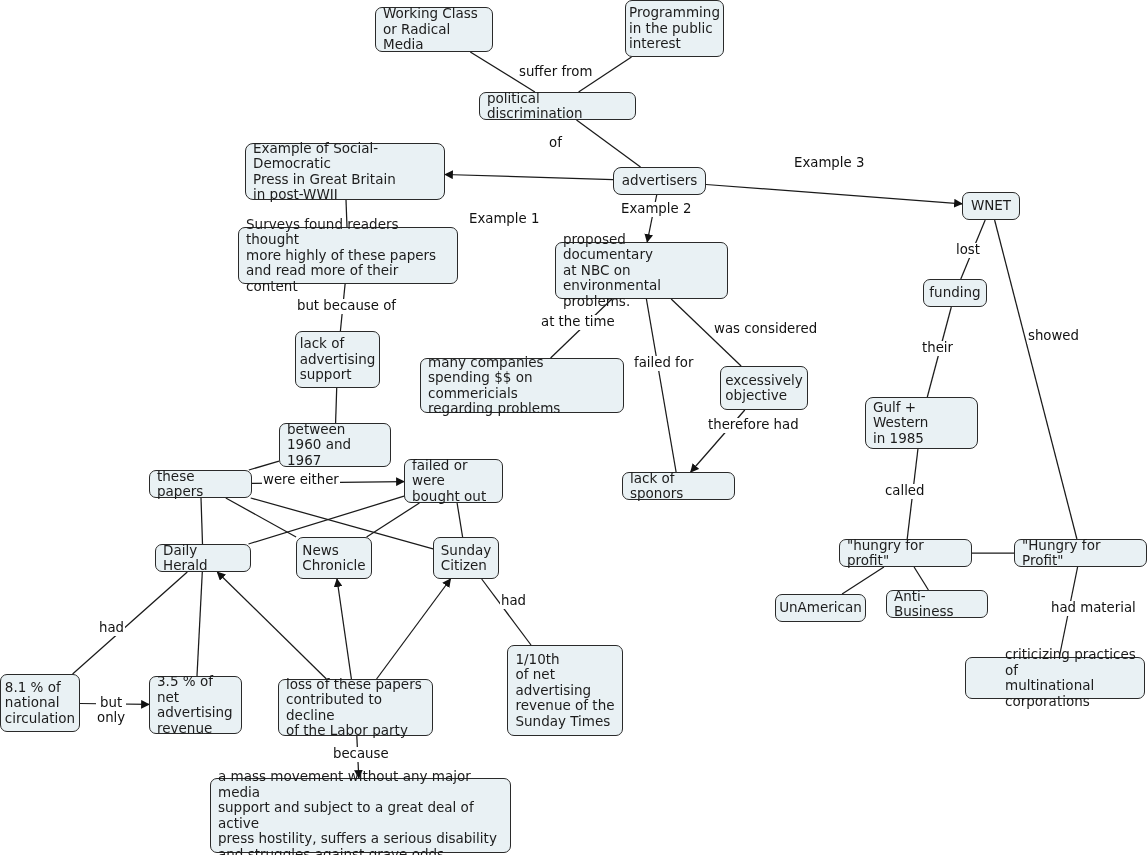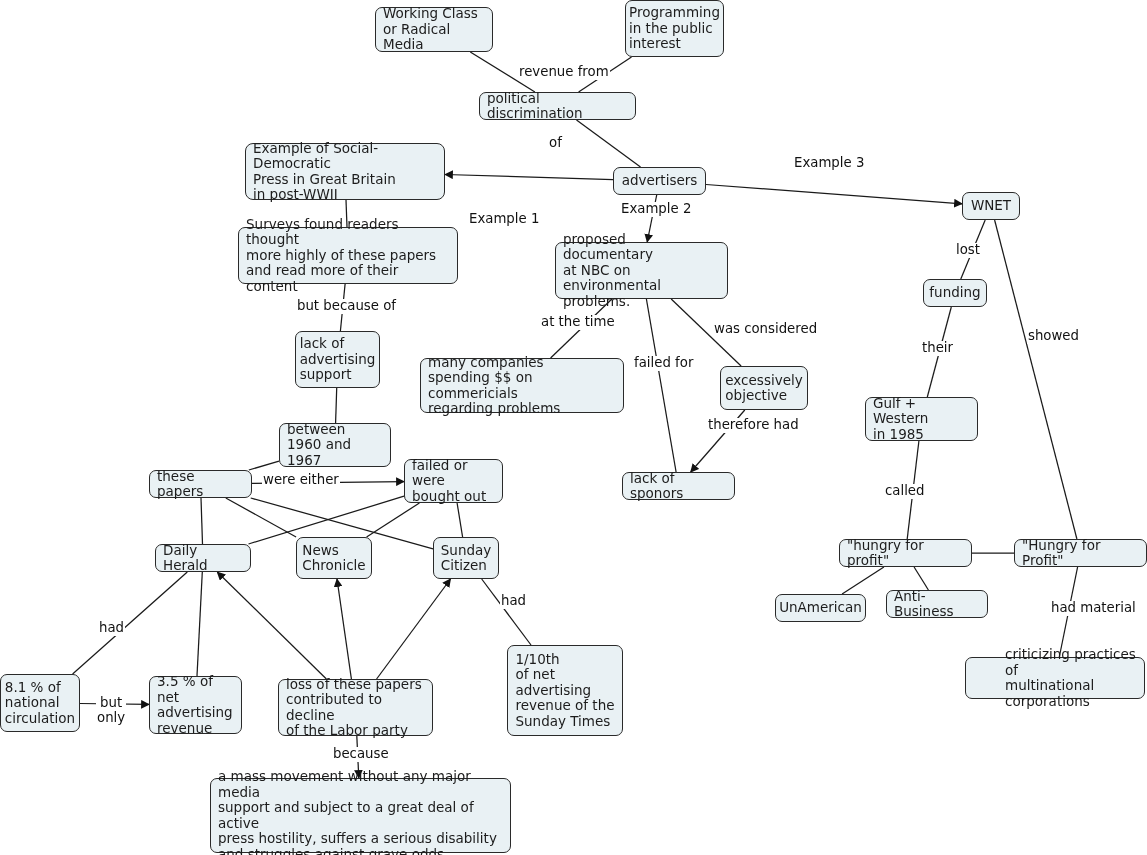--- a/index.html
+++ b/index.html
@@ -84,38 +84,38 @@
   </svg>
 <div class="node" style="left: 375px; top: 7px; width: 118px; height: 45px; background: rgb(233, 241, 244); border-color: rgb(42, 42, 42); color: rgb(28, 28, 28);">Working Class
 or Radical Media</div>
     <div class="node" style="left: 625px; top: 0px; width: 99px; height: 57px; background: rgb(233, 241, 244); border-color: rgb(42, 42, 42); color: rgb(28, 28, 28);">Programming
 in the public
 interest</div>
     <div class="node" style="left: 479px; top: 92px; width: 157px; height: 28px; background: rgb(233, 241, 244); border-color: rgb(42, 42, 42); color: rgb(28, 28, 28);">political discrimination</div>
     <div class="node" style="left: 245px; top: 143px; width: 200px; height: 57px; background: rgb(233, 241, 244); border-color: rgb(42, 42, 42); color: rgb(28, 28, 28); border-radius: 8px;">Example of Social-Democratic
 Press in Great Britain
 in post-WWII</div>
-    <div class="node" style="left: 613px; top: 167px; width: 93px; height: 28px; background: rgb(233, 241, 244); border-color: rgb(42, 42, 42); color: rgb(28, 28, 28);">advertisers</div>
+    <div class="node" style="left: 613px; top: 167px; width: 93px; height: 28px; background: rgb(233, 241, 244); border-color: rgb(42, 42, 42); color: rgb(28, 28, 28); border-radius: 8px;">advertisers</div>
     <div class="node" style="left: 962px; top: 192px; width: 58px; height: 28px; background: rgb(233, 241, 244); border-color: rgb(42, 42, 42); color: rgb(28, 28, 28);">WNET</div>
     <div class="node" style="left: 238px; top: 227px; width: 220px; height: 57px; background: rgb(233, 241, 244); border-color: rgb(42, 42, 42); color: rgb(28, 28, 28);">Surveys found readers thought
 more highly of these papers
 and read more of their content</div>
     <div class="node" style="left: 555px; top: 242px; width: 173px; height: 57px; background: rgb(233, 241, 244); border-color: rgb(42, 42, 42); color: rgb(28, 28, 28);">proposed documentary
 at NBC on environmental
 problems.</div>
     <div class="node" style="left: 923px; top: 279px; width: 64px; height: 28px; background: rgb(233, 241, 244); border-color: rgb(42, 42, 42); color: rgb(28, 28, 28);">funding</div>
     <div class="node" style="left: 295px; top: 331px; width: 85px; height: 57px; background: rgb(233, 241, 244); border-color: rgb(42, 42, 42); color: rgb(28, 28, 28);">lack of
 advertising
 support</div>
     <div class="node" style="left: 420px; top: 358px; width: 204px; height: 55px; background: rgb(233, 241, 244); border-color: rgb(42, 42, 42); color: rgb(28, 28, 28);">many companies
 spending $$ on commericials
 regarding problems</div>
     <div class="node" style="left: 720px; top: 366px; width: 88px; height: 44px; background: rgb(233, 241, 244); border-color: rgb(42, 42, 42); color: rgb(28, 28, 28);">excessively
 objective</div>
-    <div class="node" style="left: 865px; top: 397px; width: 113px; height: 44px; background: rgb(233, 241, 244); border-color: rgb(42, 42, 42); color: rgb(28, 28, 28);">Gulf + Western
+    <div class="node" style="left: 865px; top: 397px; width: 113px; height: 52px; background: rgb(233, 241, 244); border-color: rgb(42, 42, 42); color: rgb(28, 28, 28); border-radius: 8px;">Gulf + Western
 in 1985</div>
     <div class="node" style="left: 279px; top: 423px; width: 112px; height: 44px; background: rgb(233, 241, 244); border-color: rgb(42, 42, 42); color: rgb(28, 28, 28);">between
 1960 and 1967</div>
     <div class="node" style="left: 622px; top: 472px; width: 113px; height: 28px; background: rgb(233, 241, 244); border-color: rgb(42, 42, 42); color: rgb(28, 28, 28);">lack of sponors</div>
     <div class="node" style="left: 404px; top: 459px; width: 99px; height: 44px; background: rgb(233, 241, 244); border-color: rgb(42, 42, 42); color: rgb(28, 28, 28);">failed or were
 bought out</div>
     <div class="node" style="left: 149px; top: 470px; width: 103px; height: 28px; background: rgb(233, 241, 244); border-color: rgb(42, 42, 42); color: rgb(28, 28, 28);">these papers</div>
     <div class="node" style="left: 839px; top: 539px; width: 133px; height: 28px; background: rgb(233, 241, 244); border-color: rgb(42, 42, 42); color: rgb(28, 28, 28);">"hungry for profit"</div>
     <div class="node" style="left: 1014px; top: 539px; width: 133px; height: 28px; background: rgb(233, 241, 244); border-color: rgb(42, 42, 42); color: rgb(28, 28, 28);">"Hungry for Profit"</div>
     <div class="node" style="left: 155px; top: 544px; width: 96px; height: 28px; background: rgb(233, 241, 244); border-color: rgb(42, 42, 42); color: rgb(28, 28, 28);">Daily Herald</div>
@@ -138,21 +138,21 @@
     <div class="node" style="left: 149px; top: 676px; width: 93px; height: 58px; background: rgb(233, 241, 244); border-color: rgb(42, 42, 42); color: rgb(28, 28, 28);">3.5 % of net
 advertising
 revenue</div>
     <div class="node" style="left: 278px; top: 679px; width: 155px; height: 57px; background: rgb(233, 241, 244); border-color: rgb(42, 42, 42); color: rgb(28, 28, 28);">loss of these papers
 contributed to decline
 of the Labor party</div>
     <div class="node" style="left: 210px; top: 778px; width: 301px; height: 75px; background: rgb(233, 241, 244); border-color: rgb(42, 42, 42); color: rgb(28, 28, 28);">a mass movement without any major media
 support and subject to a great deal of active
 press hostility, suffers a serious disability
 and struggles against grave odds.</div>
-    <span class="elabel" style="left: 518px; top: 65px;">revenue from</span>
+    <span class="elabel" style="left: 518px; top: 65px;">suffer from</span>
     <span class="elabel" style="left: 548px; top: 136px;">of</span>
     <span class="elabel" style="left: 468px; top: 166px; margin-top: 46px;">Example 1</span>
     <span class="elabel" style="left: 793px; top: 156px;">Example 3</span>
     <span class="elabel" style="left: 620px; top: 202px;">Example 2</span>
     <span class="elabel" style="left: 955px; top: 243px;">lost</span>
     <span class="elabel" style="left: 1027px; top: 329px;">showed</span>
     <span class="elabel" style="left: 296px; top: 299px;">but because of</span>
     <span class="elabel" style="left: 540px; top: 315px;">at the time</span>
     <span class="elabel" style="left: 713px; top: 322px;">was considered</span>
     <span class="elabel" style="left: 633px; top: 356px;">failed for</span>

